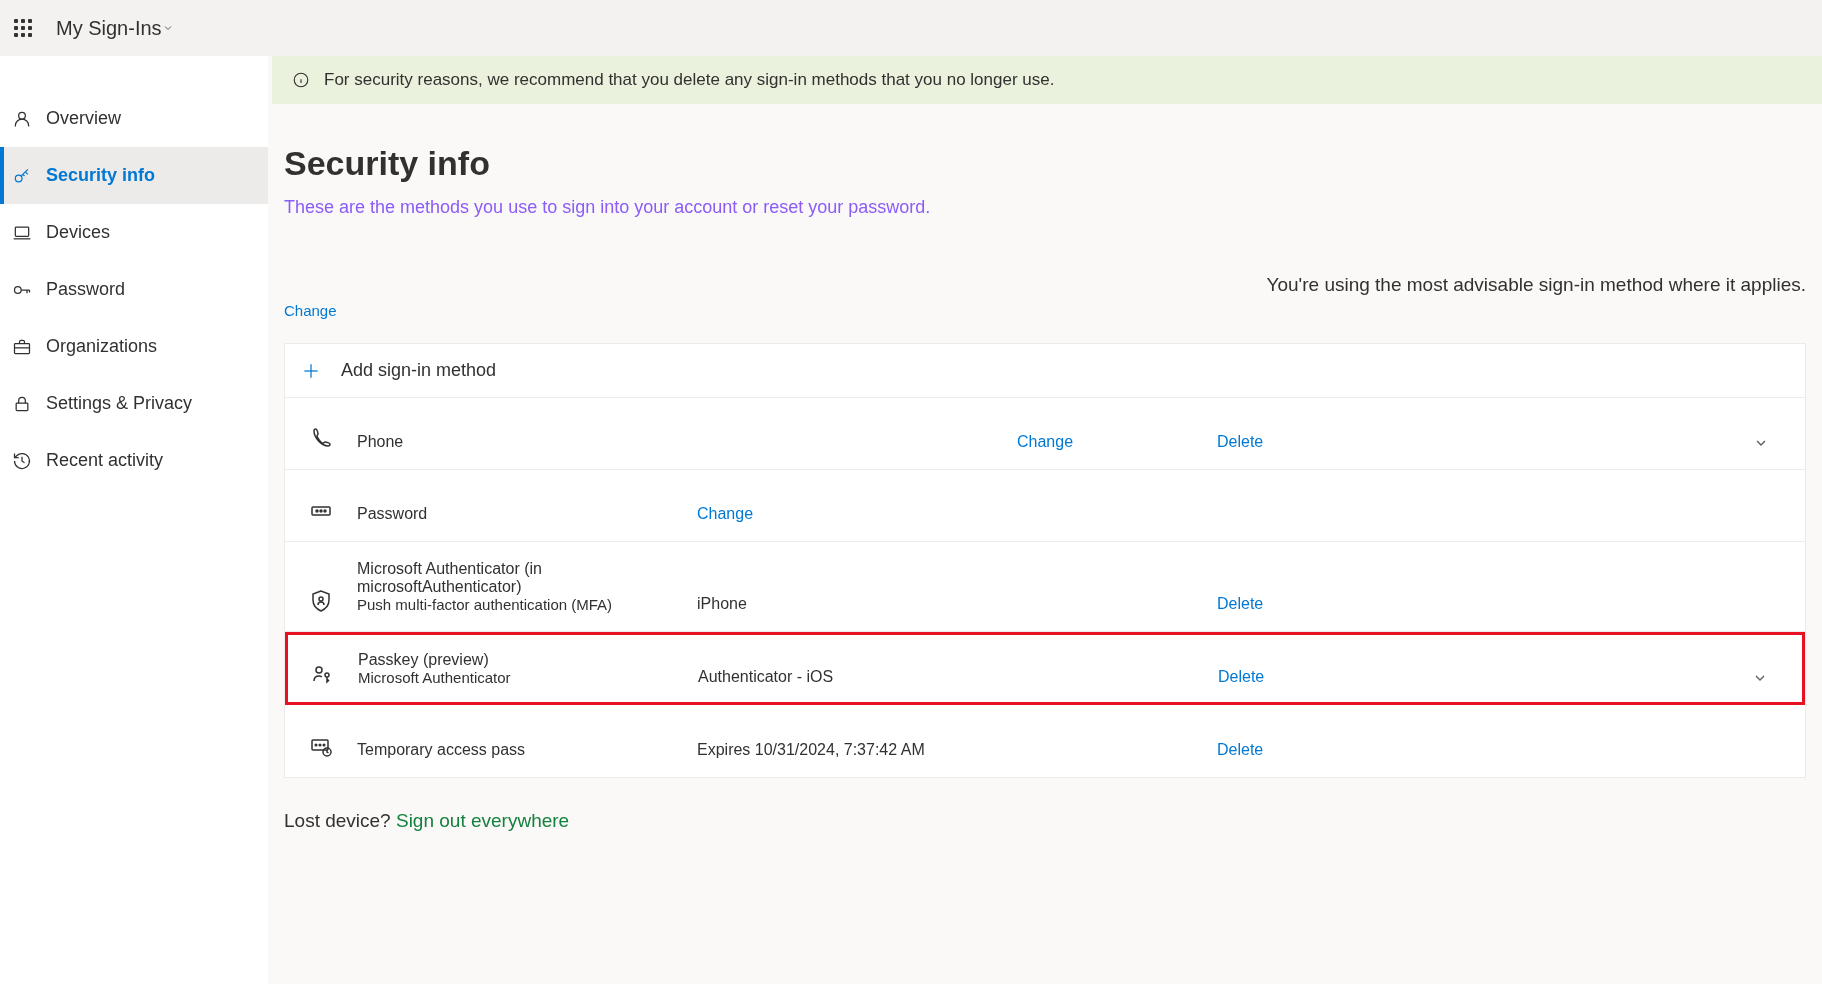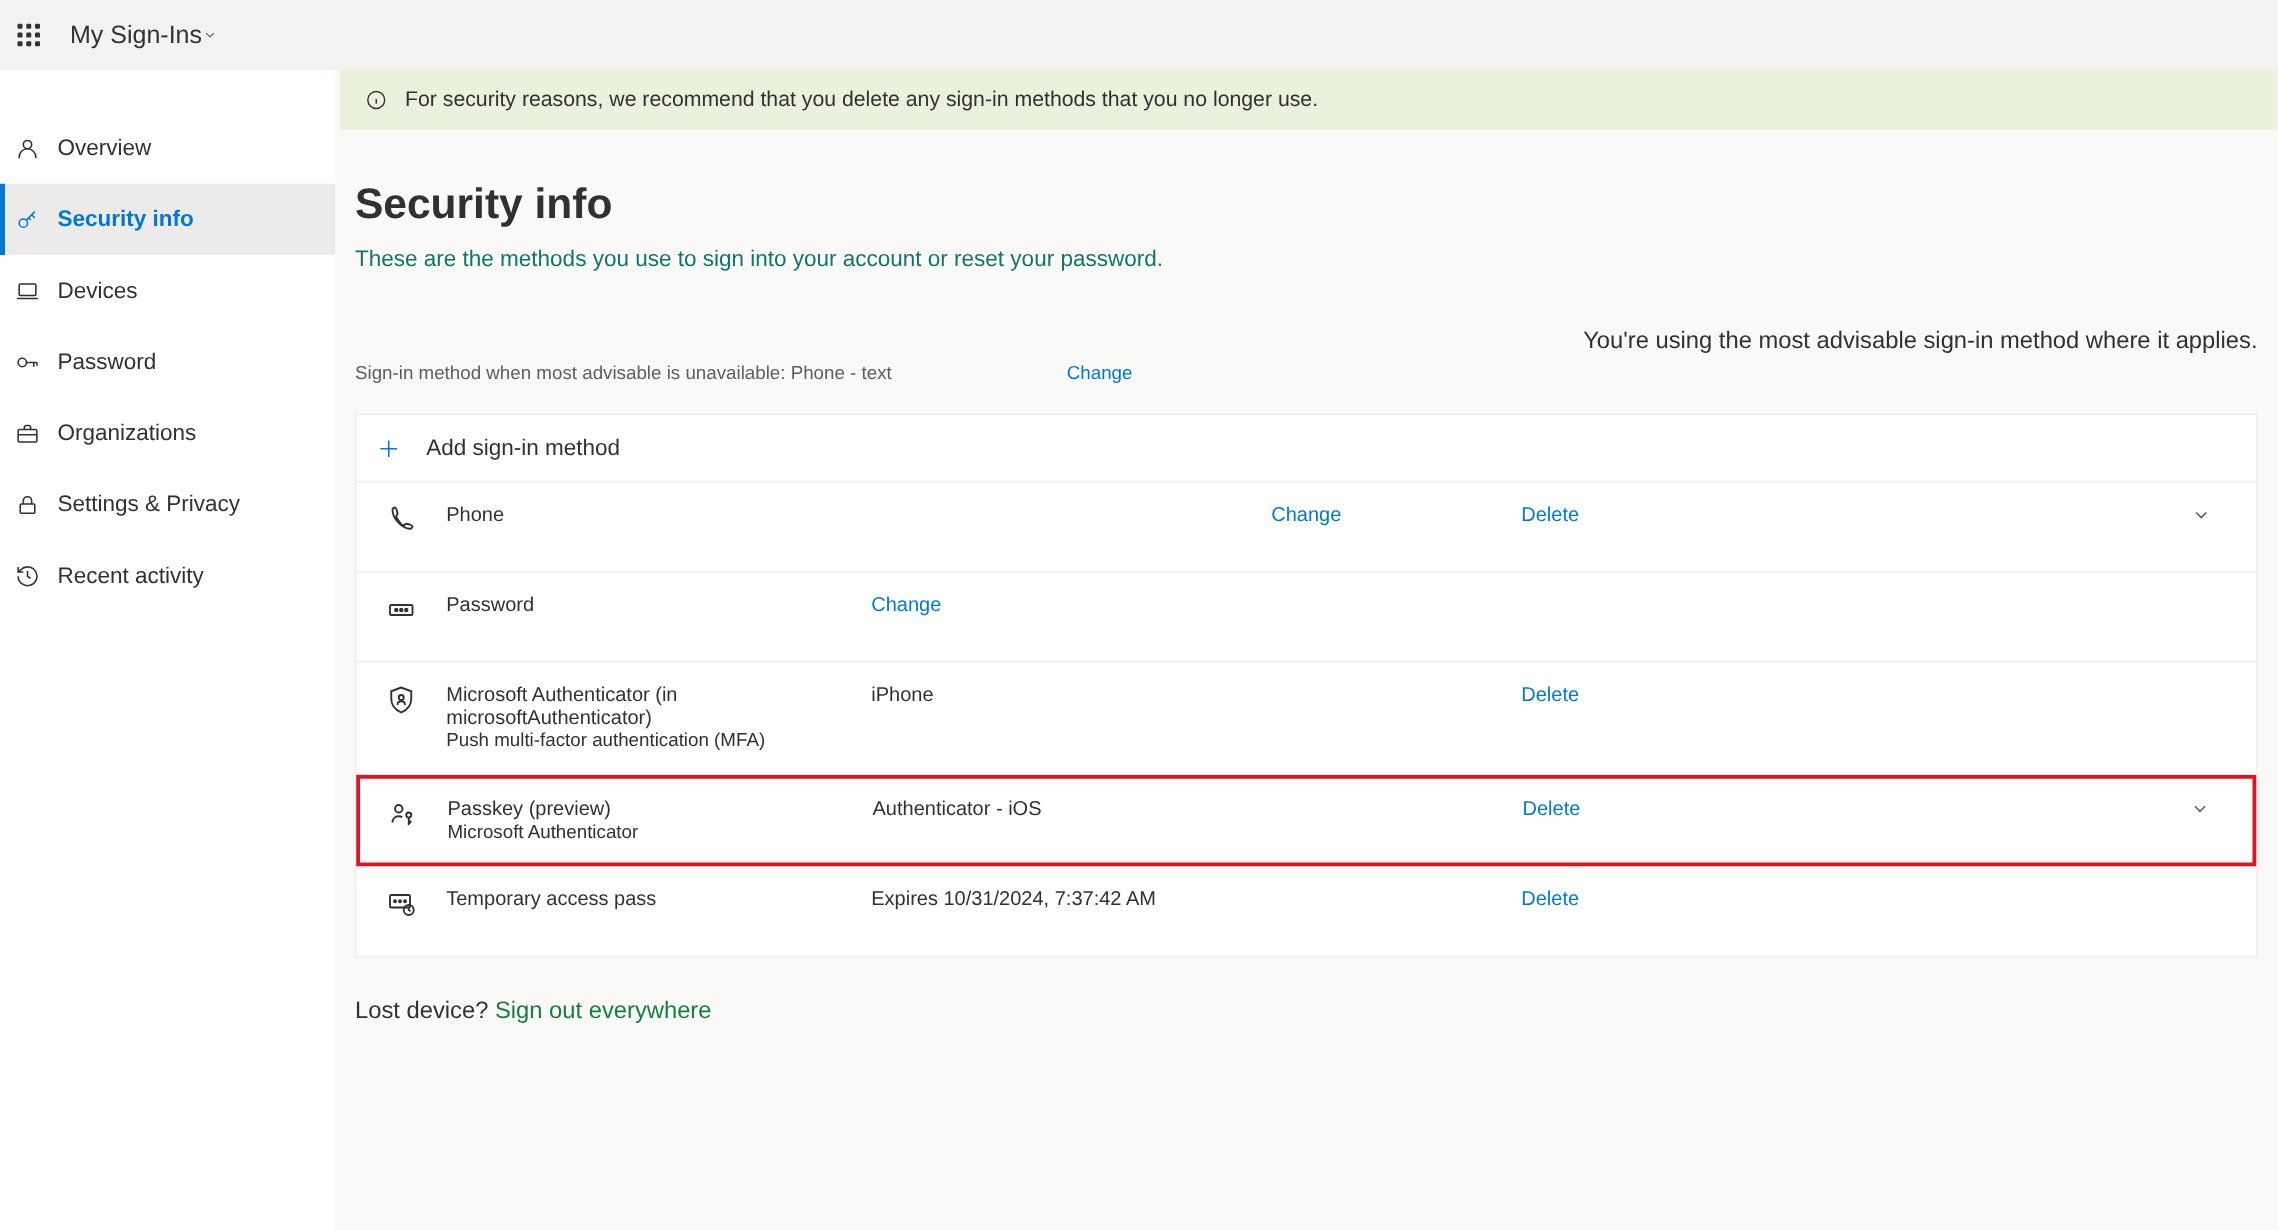--- a/index.html
+++ b/index.html
@@ -103,22 +103,22 @@
       padding: 40px 16px 30px 16px;
     }
     .page-title {
       font-size: 34px;
       font-weight: 600;
       color: #323130;
       margin-bottom: 14px;
     }
     .page-subtitle {
       font-size: 18px;
-      color: #0f766e;
-      margin-bottom: 44px;
+      color: #8b5cf6;
+      margin-bottom: 56px;
     }
     .advisable {
       font-size: 19px;
       color: #323130;
       margin-bottom: 6px;
       text-align: right;
     }
     .default-row {
       display: flex;
       align-items: center;
@@ -145,21 +145,21 @@
       gap: 20px;
       padding: 16px 16px;
       font-size: 18px;
       color: #323130;
       border-bottom: 1px solid #edebe9;
       cursor: pointer;
     }
     .add-method svg { width: 20px; height: 20px; stroke: #0078d4; }
     .method-row {
       display: flex;
-      align-items: flex-start;
+      align-items: flex-end;
       padding: 18px 24px;
       border-bottom: 1px solid #edebe9;
       min-height: 72px;
     }
     .method-row.highlighted {
       border: 3px solid #e81123;
       padding: 16px 22px;
     }
     .method-row:last-child { border-bottom: none; }
     .method-icon {
@@ -303,21 +303,20 @@
         </svg>
       <span>For security reasons, we recommend that you delete any sign-in methods that you no longer use.</span>
     </div>
 
     <div class="content">
       <h1 class="page-title">Security info</h1>
       <div class="page-subtitle">These are the methods you use to sign into your account or reset your password.</div>
 
       <div class="advisable">You're using the most advisable sign-in method where it applies.</div>
       <div class="default-row">
-        <span class="default-text">Sign-in method when most advisable is unavailable: Phone - text</span>
         <span class="change-link">Change</span>
       </div>
 
       <div class="methods-box">
         <div class="add-method">
           <svg viewBox="0 0 24 24" fill="none" stroke="#0078d4" stroke-width="1.5">
               <line x1="12" y1="4" x2="12" y2="20"></line>
               <line x1="4" y1="12" x2="20" y2="12"></line>
             </svg>
           <span>Add sign-in method</span>

